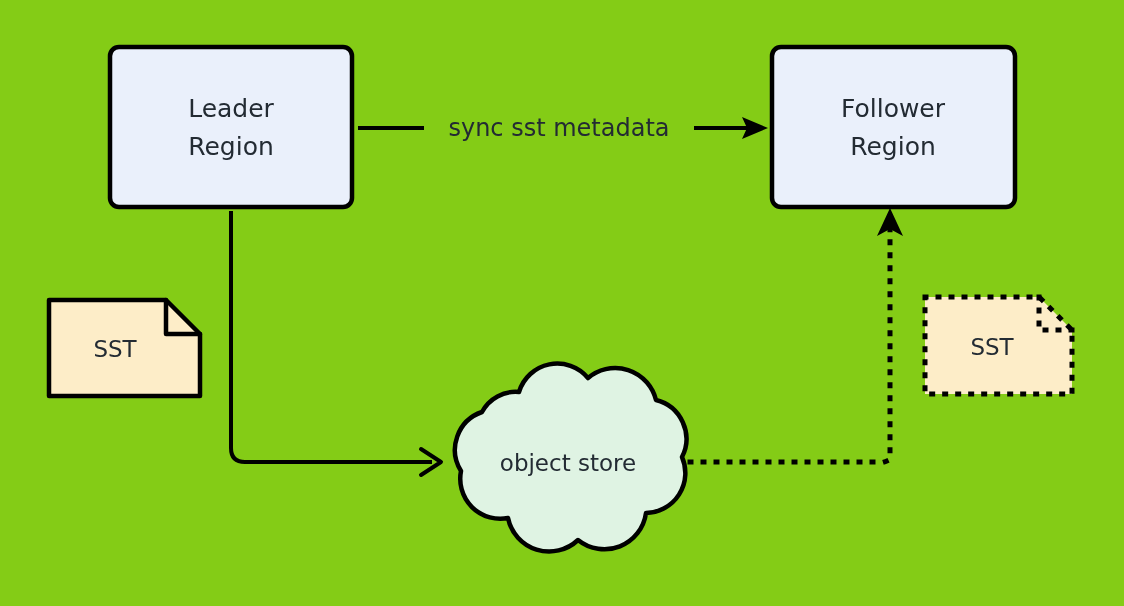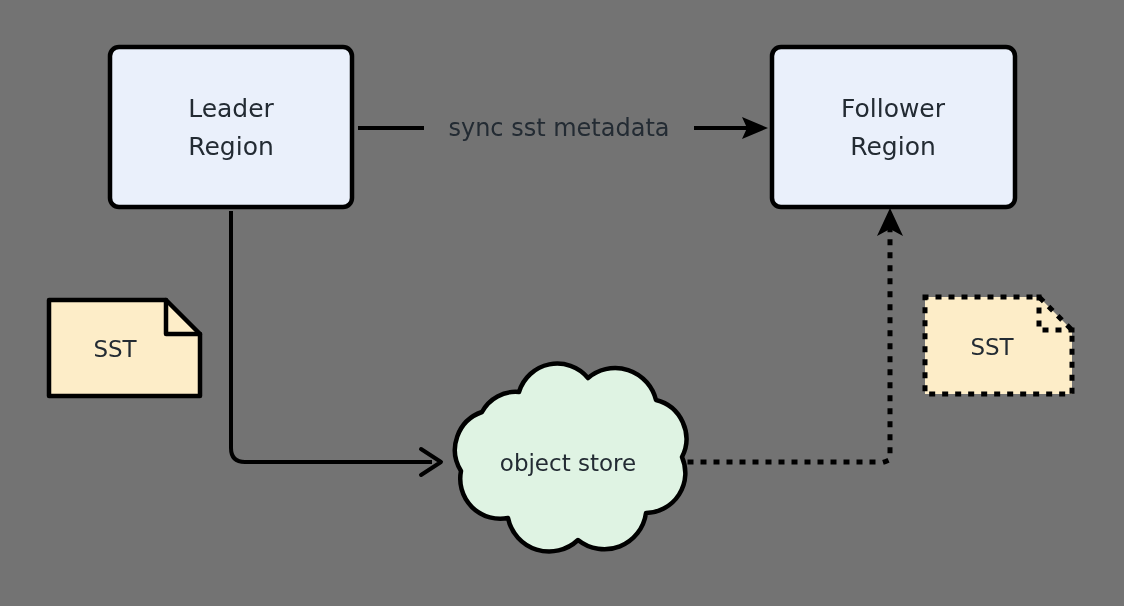--- a/index.html
+++ b/index.html
@@ -7,21 +7,21 @@
     padding: 0;
     background: #ffffff;
   }
   body {
     font-family: "DejaVu Sans", sans-serif;
   }
   #diagram-root {
     position: relative;
     width: 1124px;
     height: 606px;
-    background: #737373;
+    background: #84cc16;
     overflow: hidden;
   }
   svg.diagram-canvas {
     position: absolute;
     top: 0;
     left: 0;
     width: 1124px;
     height: 606px;
     display: block;
   }

